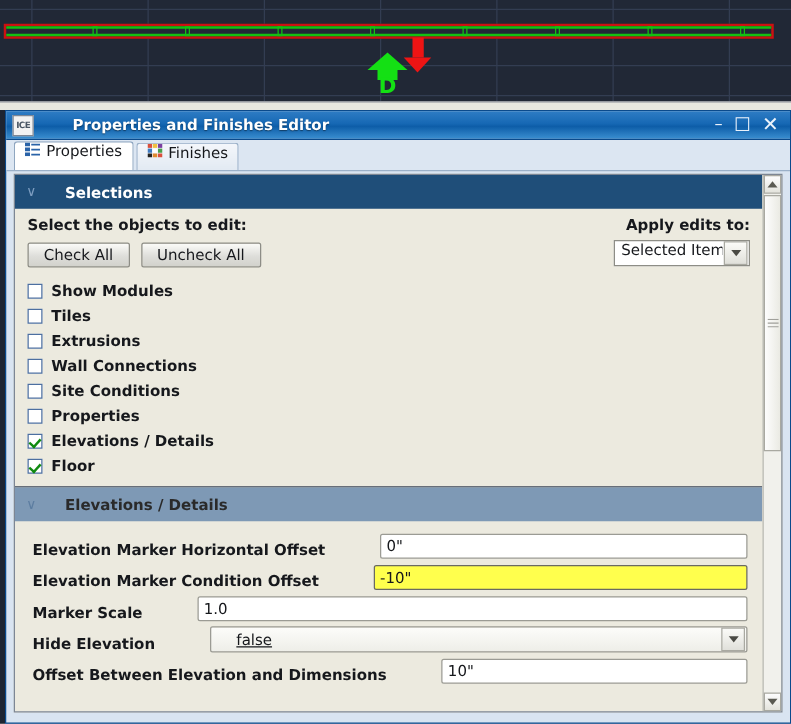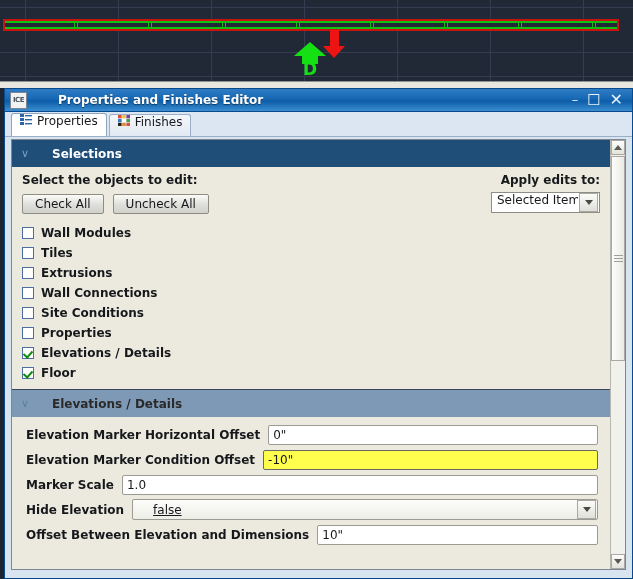--- a/index.html
+++ b/index.html
@@ -160,21 +160,21 @@
   .ckbox.checked::after{
     content:"";position:absolute;left:2px;top:1px;width:4px;height:7px;
     border:solid #108a10;border-width:0 2px 2px 0;transform:rotate(42deg);
   }
   .cklabel{font:bold 12px "DejaVu Sans",sans-serif;color:#16181c;}
 
   .divline{height:1px;background:#3b4658;margin:0;}
 
   
   .fields{padding:5px 12px 0 14px;}
-  .frow{display:flex;align-items:center;height:25px;}
+  .frow{display:flex;align-items:flex-end;height:25px;gap:36px;}
   .flabel{font:bold 12px "DejaVu Sans",sans-serif;color:#16181c;white-space:nowrap;padding-right:8px;}
   .finput{
     flex:1;height:20px;box-sizing:border-box;background:#ffffff;
     border:1px solid #9b9b94;border-radius:2px;
     font:normal 12px "DejaVu Sans",sans-serif;color:#16181c;
     padding:0 4px;line-height:18px;overflow:hidden;white-space:nowrap;
   }
   .finput.hl{background:#ffff4d;border:1px solid #6a6a62;}
   .fcombo{
     flex:1;height:21px;box-sizing:border-box;
@@ -291,21 +291,21 @@
               <span class="combo-arrow">
                   <span class="tri-dn"></span>
                 </span>
             </div>
           </div>
         </div>
 
         <div class="cklist" id="cklist">
             <div class="ckrow">
               <span class="ckbox"></span>
-              <span class="cklabel">Wall Modules</span>
+              <span class="cklabel">Show Modules</span>
             </div>
             <div class="ckrow">
               <span class="ckbox"></span>
               <span class="cklabel">Tiles</span>
             </div>
             <div class="ckrow">
               <span class="ckbox"></span>
               <span class="cklabel">Extrusions</span>
             </div>
             <div class="ckrow">

